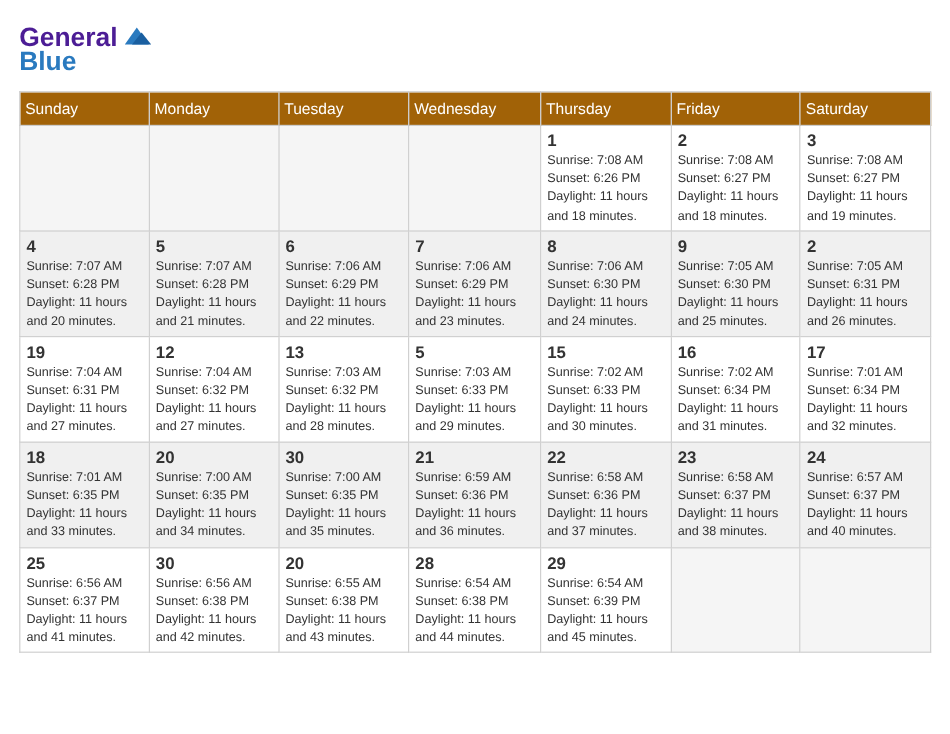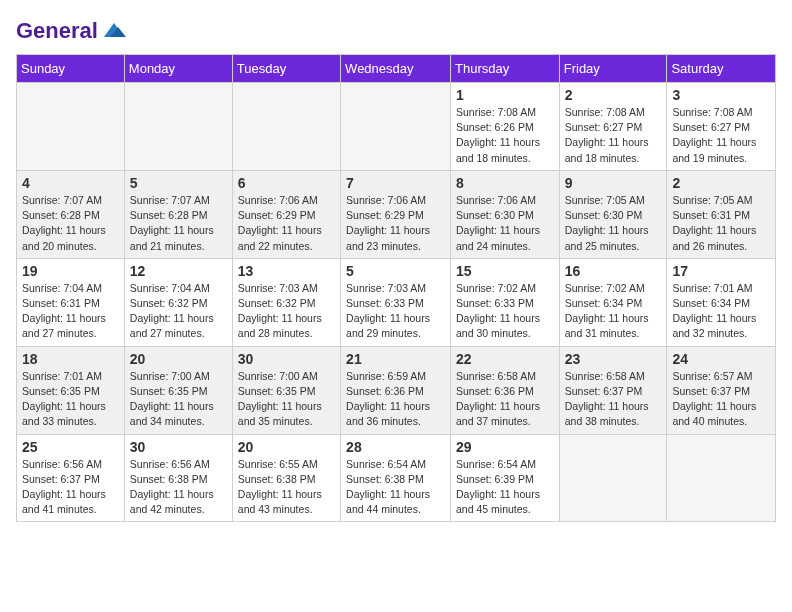--- a/index.html
+++ b/index.html
@@ -44,21 +44,21 @@
     .location-title {
       font-size: 18px;
       color: #555;
     }
     .calendar {
       width: 100%;
       border-collapse: collapse;
       font-size: 11px;
     }
     .calendar th {
-      background-color: #6d28d9;
+      background-color: #a16207;
       color: #fff;
       padding: 6px 4px;
       text-align: left;
       font-size: 13px;
       font-weight: normal;
       border: 1px solid #ccc;
     }
     .calendar td {
       vertical-align: top;
       border: 1px solid #d0d0d0;
@@ -92,20 +92,21 @@
 <div class="header-area">
   <div class="logo">
     <div>
       <div style="display:flex;align-items:center;">
         <span class="logo-text">General</span>
         <svg class="logo-icon" viewBox="0 0 28 22">
           <polygon points="4,18 14,4 24,18" fill="#2a7abf"></polygon>
           <polygon points="10,18 18,8 26,18" fill="#1a5fa0"></polygon>
         </svg>
       </div>
+      <div style="font-size:22px;font-weight:bold;color:#2a7abf;margin-top:-4px;">Blue</div>
     </div>
   </div>
   <div class="title-area">
     <div class="month-title"></div>
     <div class="location-title"></div>
   </div>
 </div>
 
 <table class="calendar">
   <thead>

